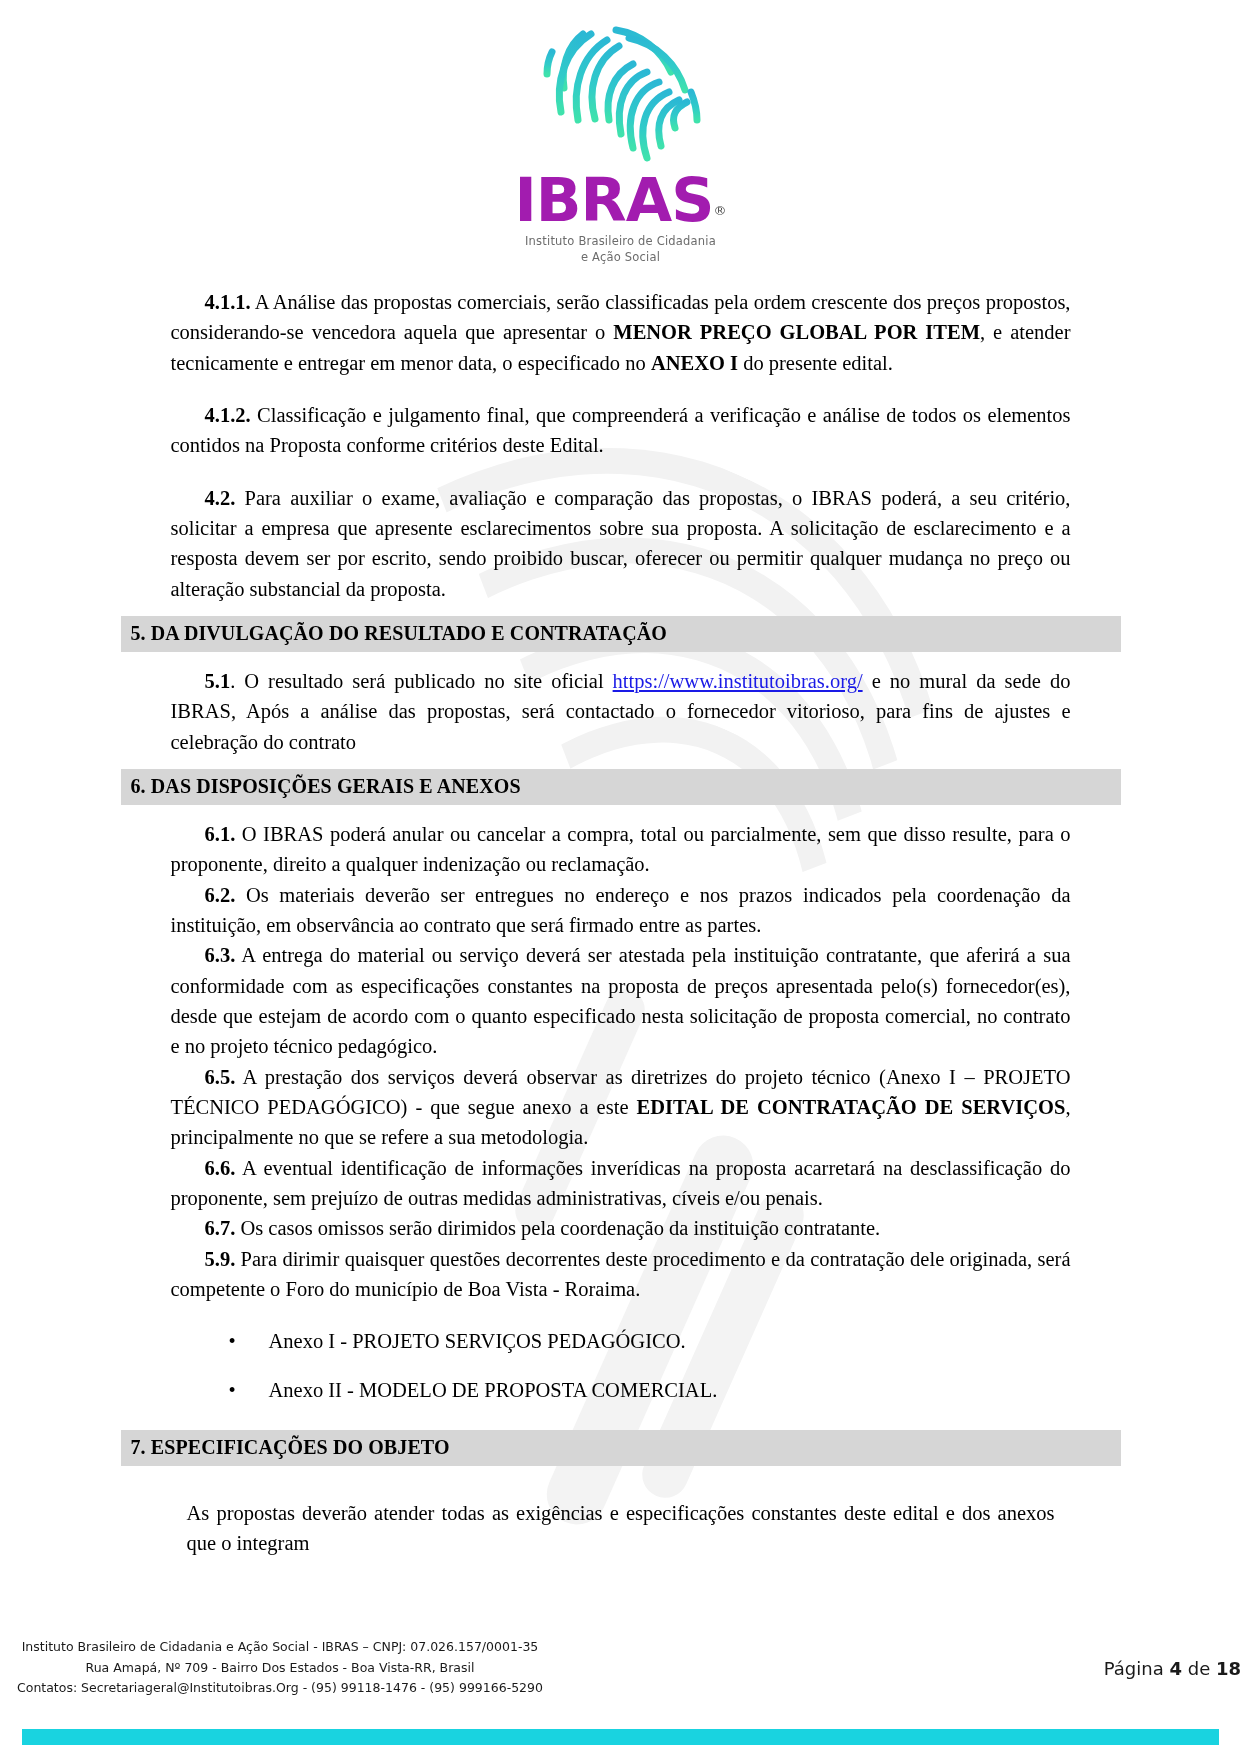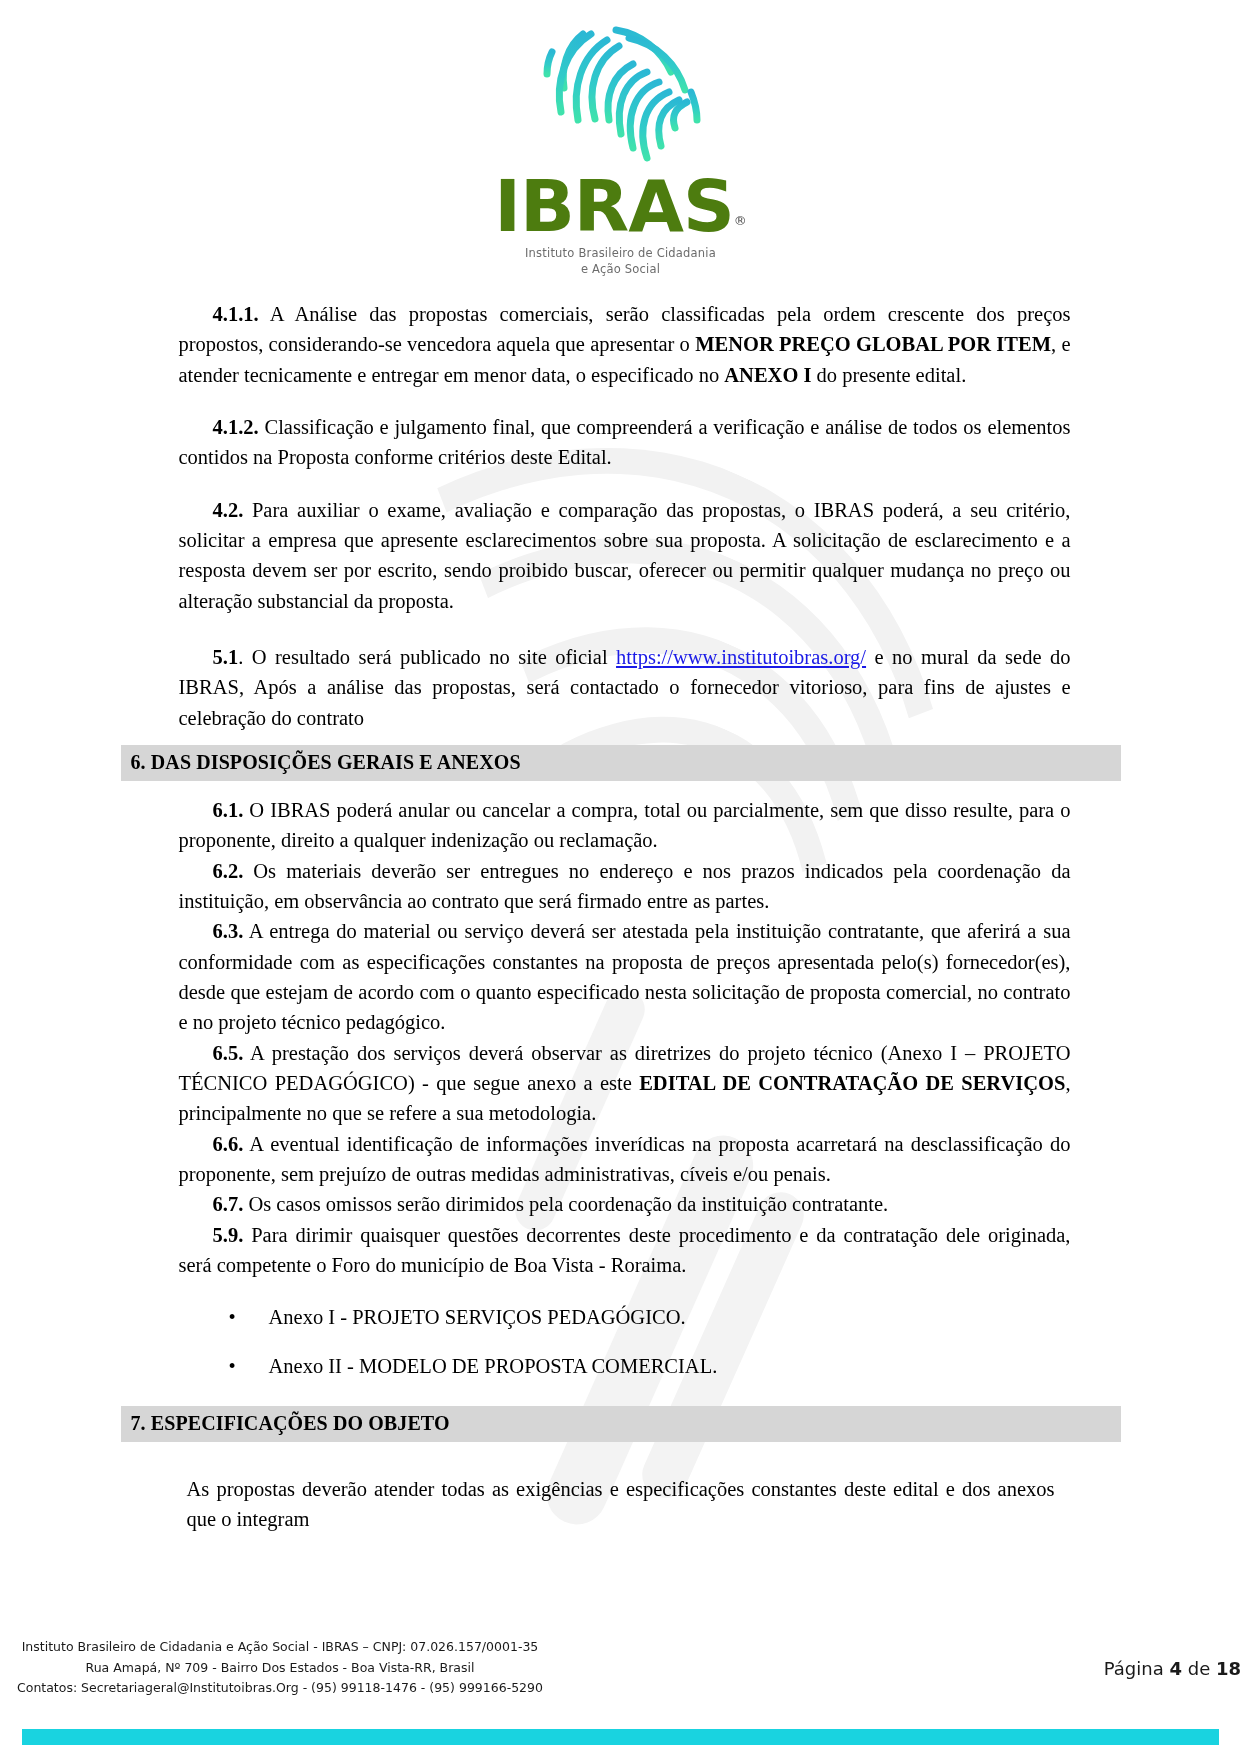--- a/index.html
+++ b/index.html
@@ -57,23 +57,23 @@
   }
   .logo-mark { display: block; margin: 0 auto; }
   .logo-wordmark-wrap {
     display: inline-block;
     position: relative;
     margin-top: -6px;
   }
   .logo-wordmark {
     font-family: "DejaVu Sans", sans-serif;
     font-weight: 700;
-    font-size: 72px;
+    font-size: 60px;
     letter-spacing: -1px;
-    color: #4d7c0f;
+    color: #a21caf;
     line-height: 1;
   }
   .logo-reg {
     font-family: "DejaVu Sans", sans-serif;
     font-size: 13px;
     color: #4a4a4a;
     vertical-align: super;
     font-weight: 400;
   }
   .logo-tagline {
@@ -87,21 +87,21 @@
 
   
   .doc {
     position: relative;
     z-index: 2;
     margin: 0 auto;
     width: 900px;
     padding-top: 22px;
   }
   p.para {
-    margin: 0 0 0 8px;
+    margin: 0 0 0 0;
     font-size: 20.5px;
     line-height: 1.48;
     text-align: justify;
     text-justify: inter-word;
     text-indent: 34px;
     hyphens: none;
   }
   p.para + p.para { margin-top: 0; }
   .gap-lg { height: 22px; }
   .gap-md { height: 12px; }
@@ -253,20 +253,23 @@
 
     <p class="para"><span class="b">4.1.2.</span><span> Classificação e julgamento final, que compreenderá a verificação e análise de todos os elementos contidos na Proposta conforme critérios deste Edital.</span></p>
 
     <div class="gap-lg"></div>
 
     <p class="para"><span class="b">4.2.</span><span> Para auxiliar o exame, avaliação e comparação das propostas, o IBRAS poderá, a seu critério, solicitar a empresa que apresente esclarecimentos sobre sua proposta. A solicitação de esclarecimento e a resposta devem ser por escrito, sendo proibido buscar, oferecer ou permitir qualquer mudança no preço ou alteração substancial da proposta.</span></p>
   </div>
 
   <div class="gap-md"></div>
 
+  <div class="section-head-wrap">
+    <div class="section-head">5. DA DIVULGAÇÃO DO RESULTADO E CONTRATAÇÃO</div>
+  </div>
 
   <div class="doc" style="padding-top:14px;">
     <p class="para"><span class="b">5.1</span><span>. O resultado será publicado no site oficial </span><a class="doc-link" href="#">https://www.institutoibras.org/</a><span>  e no mural da sede do IBRAS, Após a análise das propostas, será contactado o fornecedor vitorioso, para fins de ajustes e celebração do contrato</span></p>
   </div>
 
   <div class="gap-md"></div>
 
   <div class="section-head-wrap">
     <div class="section-head">6.  DAS DISPOSIÇÕES GERAIS E ANEXOS</div>
   </div>

